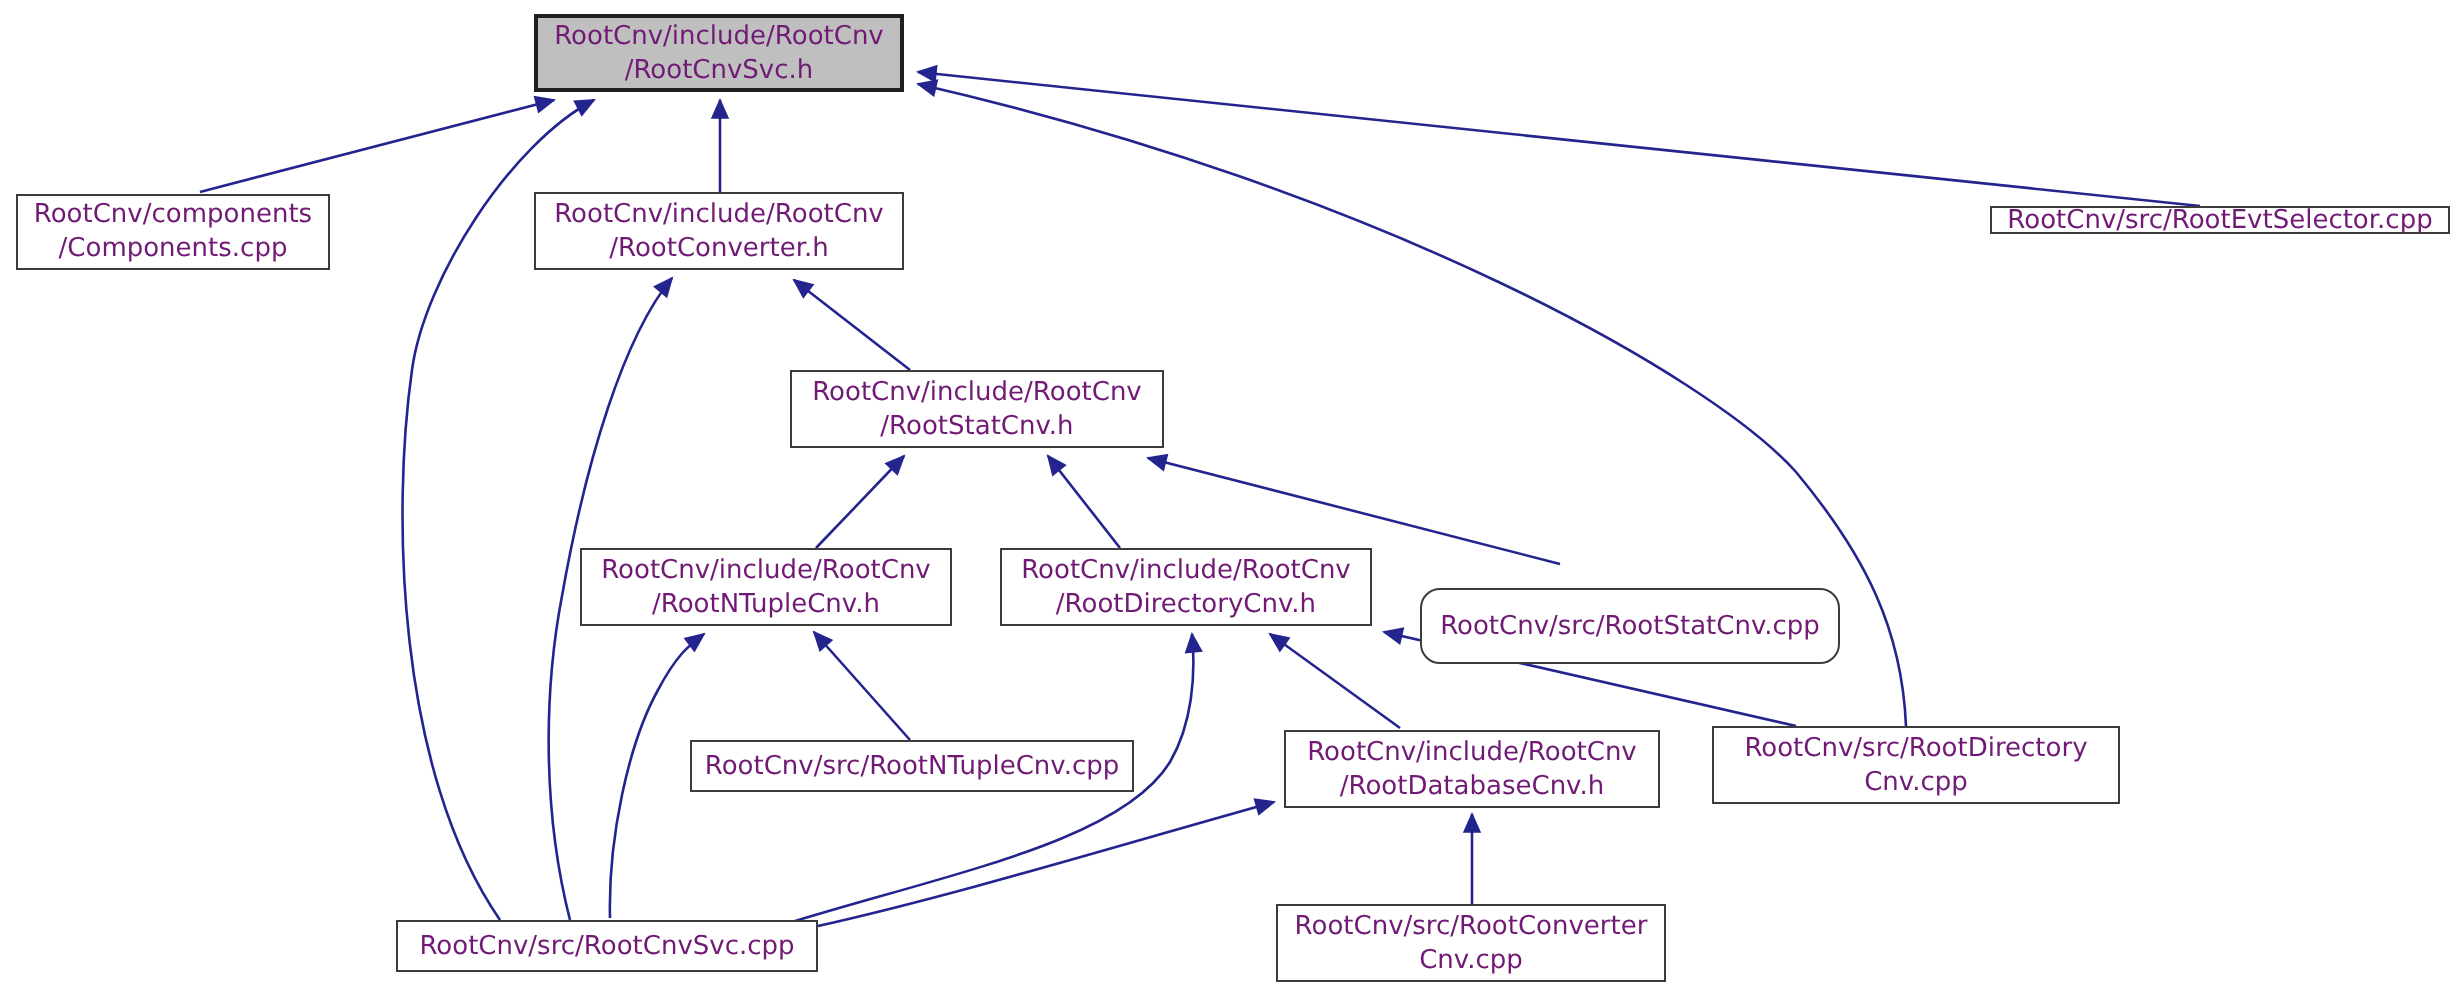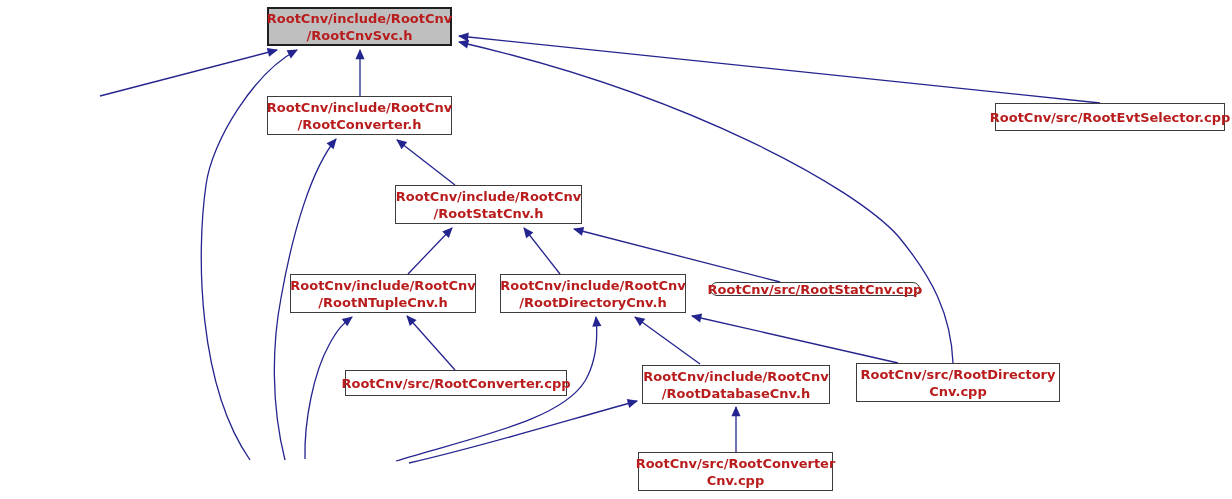--- a/index.html
+++ b/index.html
@@ -3,22 +3,22 @@
 <meta charset="utf-8">
 <style>
   html,body{margin:0;padding:0;background:#ffffff;}
   body{width:1232px;height:499px;font-family:"DejaVu Sans","Liberation Sans",sans-serif;}
   .graph{position:relative;width:1232px;height:499px;background:#fff;overflow:hidden;}
   .edge-layer{position:absolute;left:0;top:0;width:1232px;height:499px;}
   .node{
     position:absolute;box-sizing:border-box;
     border:1.4px solid #3c3c3c;background:var(--node-fill,#ffffff);
     display:flex;align-items:center;justify-content:center;
-    text-align:center;font-size:13px;line-height:17px;color:#b91c1c;
-    white-space:pre-line;padding:0 3px;cursor:pointer;font-weight:bold;
+    text-align:center;font-size:13px;line-height:17px;color:#701a75;
+    white-space:pre-line;padding:0 3px;cursor:pointer;
   }
   .node.highlight{
     background:var(--highlight-fill,#bfbfbf);
     border:2px solid #1f1f1f;cursor:default;
   }
 </style>
 </head>
 <body>
 
 <div class="graph">
@@ -44,42 +44,45 @@
       <path d="M 396,461 C 478,436 561,420 585,381 C 596,362 598,338 596,317" fill="none" stroke="#24248f" stroke-width="1.3" marker-end="url(#arrow)"></path>
       <path d="M 700,364 L 635,317" fill="none" stroke="#24248f" stroke-width="1.3" marker-end="url(#arrow)"></path>
       <path d="M 898,363 L 692,316" fill="none" stroke="#24248f" stroke-width="1.3" marker-end="url(#arrow)"></path>
       <path d="M 409,463 C 480,447 558,423 637,401" fill="none" stroke="#24248f" stroke-width="1.3" marker-end="url(#arrow)"></path>
       <path d="M 736,452 L 736,407" fill="none" stroke="#24248f" stroke-width="1.3" marker-end="url(#arrow)"></path>
     </svg>
 
   <div class="node highlight" style="left:267px;top:7px;width:185px;height:39px;">RootCnv/include/RootCnv
 /RootCnvSvc.h</div>
 
+  <div class="node" style="left:8px;top:97px;width:157px;height:38px;">RootCnv/components
+/Components.cpp</div>
 
   <div class="node" style="left:267px;top:96px;width:185px;height:39px;">RootCnv/include/RootCnv
 /RootConverter.h</div>
 
-  <div class="node" style="left:995px;top:103px;width:230px;height:28px;">RootCnv/src/RootEvtSelector.cpp</div>
+  <div class="node" style="left:995px;top:103px;width:230px;height:14px;">RootCnv/src/RootEvtSelector.cpp</div>
 
   <div class="node" style="left:395px;top:185px;width:187px;height:39px;">RootCnv/include/RootCnv
 /RootStatCnv.h</div>
 
   <div class="node" style="left:290px;top:274px;width:186px;height:39px;">RootCnv/include/RootCnv
 /RootNTupleCnv.h</div>
 
   <div class="node" style="left:500px;top:274px;width:186px;height:39px;">RootCnv/include/RootCnv
 /RootDirectoryCnv.h</div>
 
-  <div class="node" style="left:710px;top:282px;width:210px;height:14px;border-radius:10px;">RootCnv/src/RootStatCnv.cpp</div>
+  <div class="node" style="left:710px;top:294px;width:210px;height:38px;border-radius:10px;">RootCnv/src/RootStatCnv.cpp</div>
 
-  <div class="node" style="left:345px;top:370px;width:222px;height:26px;">RootCnv/src/RootConverter.cpp</div>
+  <div class="node" style="left:345px;top:370px;width:222px;height:26px;">RootCnv/src/RootNTupleCnv.cpp</div>
 
   <div class="node" style="left:642px;top:365px;width:188px;height:39px;">RootCnv/include/RootCnv
 /RootDatabaseCnv.h</div>
 
   <div class="node" style="left:856px;top:363px;width:204px;height:39px;">RootCnv/src/RootDirectory
 Cnv.cpp</div>
 
+  <div class="node" style="left:198px;top:460px;width:211px;height:26px;">RootCnv/src/RootCnvSvc.cpp</div>
 
   <div class="node" style="left:638px;top:452px;width:195px;height:39px;">RootCnv/src/RootConverter
 Cnv.cpp</div>
 
 </div>
 
 </body></html>

